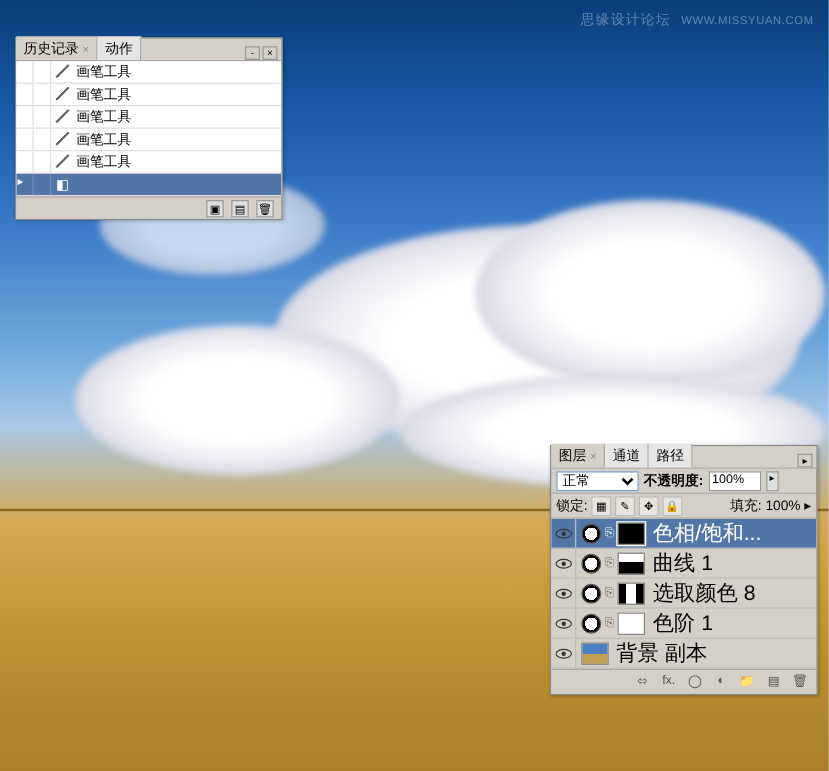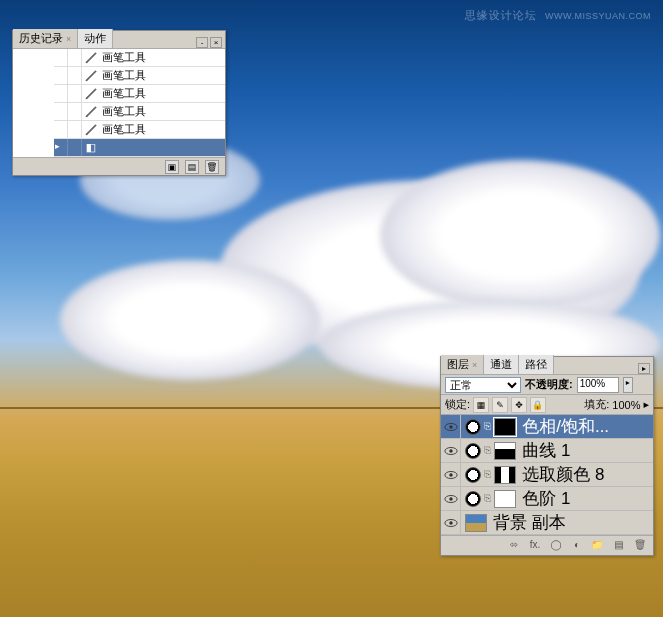--- a/index.html
+++ b/index.html
@@ -17,35 +17,35 @@
 
 .panel { position: absolute; background: #d4d0c8; border: 1px solid #888; box-shadow: 1px 1px 3px rgba(0,0,0,0.3); }
 .panel-titlebar { display: flex; align-items: flex-end; height: 18px; background: #d4d0c8; border-bottom: 1px solid #aaa; }
 .tab { padding: 2px 6px; background: #e5e5e5; border-right: 1px solid #aaa; cursor: pointer; display: flex; align-items: center; }
 .tab.active { background: #d4d0c8; }
 .tab .x { margin-left: 3px; color: #888; font-size: 9px; }
 .win-btns { margin-left: auto; display: flex; gap: 2px; padding-right: 3px; }
 .win-btn { width: 12px; height: 11px; background: #d4d0c8; border: 1px solid #999; font-size: 8px; text-align: center; line-height: 9px; cursor: pointer; }
 
 #history { top: 30px; left: 12px; width: 214px; }
-.hist-list { background: #fff; max-height: 120px; overflow-y: auto; padding-left: 41px; }
+.hist-list { background: #fff; max-height: 120px; overflow-y: auto; }
 .hist-row { display: flex; align-items: center; height: 18px; border-bottom: 1px solid #ddd; }
 .hist-row.sel { background: #5376a8; color: #fff; }
 .hist-chk { width: 14px; height: 100%; border-right: 1px solid #ddd; }
 .hist-chk2 { width: 14px; height: 100%; border-right: 1px solid #ddd; }
 .hist-icon { width: 18px; text-align: center; }
 .hist-label { flex: 1; padding-left: 2px; }
 .hist-row.sel .hist-chk, .hist-row.sel .hist-chk2 { border-right-color: #6a8cc0; }
 .hist-arrow { color: #fff; font-size: 9px; padding: 0 1px; }
 .panel-footer { height: 18px; background: #d4d0c8; border-top: 1px solid #aaa; display: flex; justify-content: flex-end; align-items: center; gap: 6px; padding: 0 6px; }
 .foot-icon { width: 14px; height: 14px; border: 1px solid #999; background: #e0e0e0; cursor: pointer; font-size: 9px; text-align: center; line-height: 12px; }
 
 #layers { top: 356px; left: 440px; width: 214px; }
 .layers-opts { display: flex; align-items: center; height: 20px; padding: 2px 4px; gap: 4px; border-bottom: 1px solid #aaa; }
-.layers-opts select { width: 76px; height: 16px; font-size: 11px; background: #fff; border: 1px solid #7a9ac0; }
+.layers-opts select { width: 66px; height: 16px; font-size: 11px; background: #fff; border: 1px solid #7a9ac0; }
 .layers-opts .lbl { font-size: 11px; font-weight: bold; }
 .layers-opts .pct { width: 42px; height: 16px; border: 1px solid #999; background: #fff; font-size: 10px; padding: 0 2px; }
 .layers-opts .arrow { width: 10px; height: 16px; border: 1px solid #999; background: #e0e0e0; font-size: 8px; text-align: center; cursor: pointer; }
 .lock-row { display: flex; align-items: center; height: 20px; padding: 2px 4px; gap: 3px; border-bottom: 1px solid #aaa; }
 .lock-row .lbl { font-size: 11px; }
 .lock-row .li { width: 16px; height: 16px; border: 1px solid #bbb; background: #e8e4dc; cursor: pointer; text-align: center; font-size: 9px; line-height: 14px; }
 
 .layer-list { background: #d4d0c8; max-height: 160px; overflow-y: auto; }
 .layer-row { display: flex; align-items: center; height: 24px; border-bottom: 1px solid #bbb; background: #d4d0c8; }
 .layer-row.sel { background: #5376a8; color: #fff; }

